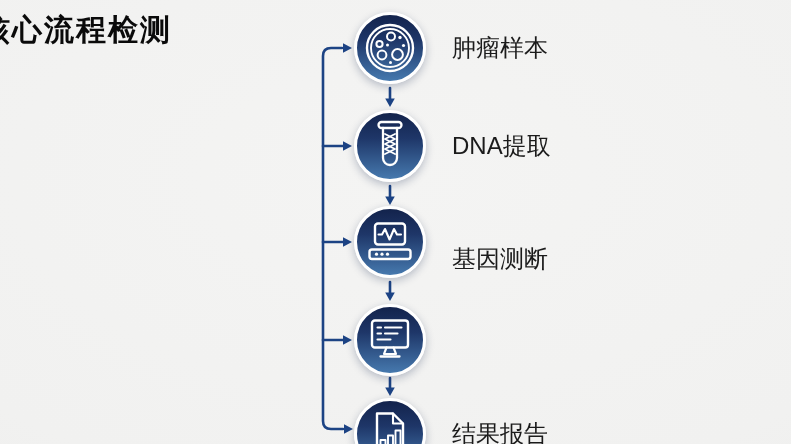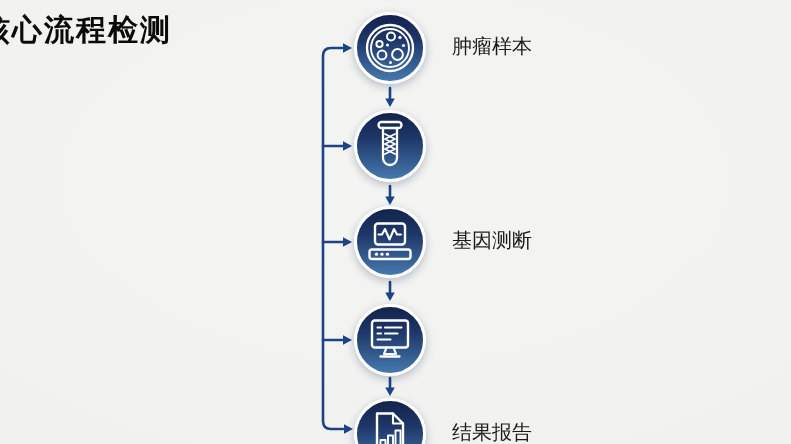--- a/index.html
+++ b/index.html
@@ -30,21 +30,21 @@
     position:absolute;left:354px;width:72px;height:72px;border-radius:50%;
     border:3px solid var(--circle-ring);
     background:linear-gradient(180deg,var(--circle-gradient-top) 0%,#1e3668 38%,var(--circle-gradient-bottom) 100%);
     box-shadow:0 3px 9px rgba(20,40,80,.28);
     display:flex;align-items:center;justify-content:center;
   }
   .step-circle svg{display:block;width:66px;height:66px;}
   .icon-stroke{fill:none;stroke:#fff;stroke-linecap:round;stroke-linejoin:round;}
   .step-label{
     position:absolute;left:452px;height:28px;line-height:28px;
-    font-size:20px;color:var(--label-text);white-space:nowrap;font-family:Liberation Mono, monospace;
+    font-size:24px;color:var(--label-text);white-space:nowrap;
   }
 </style>
 </head>
 <body>
 
 <div class="slide">
 
   <h1 class="slide-title">核心流程检测</h1>
 
   <svg class="connector" viewBox="0 0 791 444" aria-hidden="true">
@@ -88,32 +88,33 @@
   <div class="step-label" style="top:34px">肿瘤样本</div>
 
   <div class="step-circle" style="top:110px">
     <svg viewBox="0 0 66 66">
       <rect class="icon-stroke" x="21.5" y="9" width="23" height="6" rx="3" stroke-width="2.3"></rect>
       <path class="icon-stroke" d="M26,15 V45 a7,7 0 0 0 14,0 V15" stroke-width="2.3"></path>
       <path class="icon-stroke" d="M28,21 L38,26 L28,31 L38,36 L28,41" stroke-width="1.9"></path>
       <path class="icon-stroke" d="M38,21 L28,26 L38,31 L28,36 L38,41" stroke-width="1.9"></path>
     </svg>
   </div>
+  <div class="step-label" style="top:132px">DNA提取</div>
 
   <div class="step-circle" style="top:206px">
     <svg viewBox="0 0 66 66">
       <rect class="icon-stroke" x="18" y="14.5" width="30" height="21" rx="3" stroke-width="2.4"></rect>
       <path class="icon-stroke" d="M21.5,25.5 h3.5 l3,-5.5 l4.5,10.5 l4.5,-10.5 l3,5.5 h4" stroke-width="2.1"></path>
       <rect class="icon-stroke" x="12.5" y="40.5" width="41" height="9.5" rx="2.5" stroke-width="2.4"></rect>
       <circle cx="19.5" cy="45.2" r="1.6" fill="#fff"></circle>
       <circle cx="25" cy="45.2" r="1.6" fill="#fff"></circle>
       <circle cx="30.5" cy="45.2" r="1.6" fill="#fff"></circle>
     </svg>
   </div>
-  <div class="step-label" style="top:228px">基因测断</div>
+  <div class="step-label" style="top:245px">基因测断</div>
 
   <div class="step-circle" style="top:304px">
     <svg viewBox="0 0 66 66">
       <rect class="icon-stroke" x="15" y="13.5" width="36" height="27" rx="2.8" stroke-width="2.4"></rect>
       <path class="icon-stroke" d="M20.5,20.5 h3.5" stroke-width="2.1"></path>
       <path class="icon-stroke" d="M28,20.5 h16.5" stroke-width="2.1"></path>
       <path class="icon-stroke" d="M20.5,26.5 h3.5" stroke-width="2.1"></path>
       <path class="icon-stroke" d="M28,26.5 h12.5" stroke-width="2.1"></path>
       <path class="icon-stroke" d="M20.5,32.5 h13" stroke-width="2.1"></path>
       <path class="icon-stroke" d="M29.5,40.5 L27,47 H39 L36.5,40.5" stroke-width="2.1"></path>

